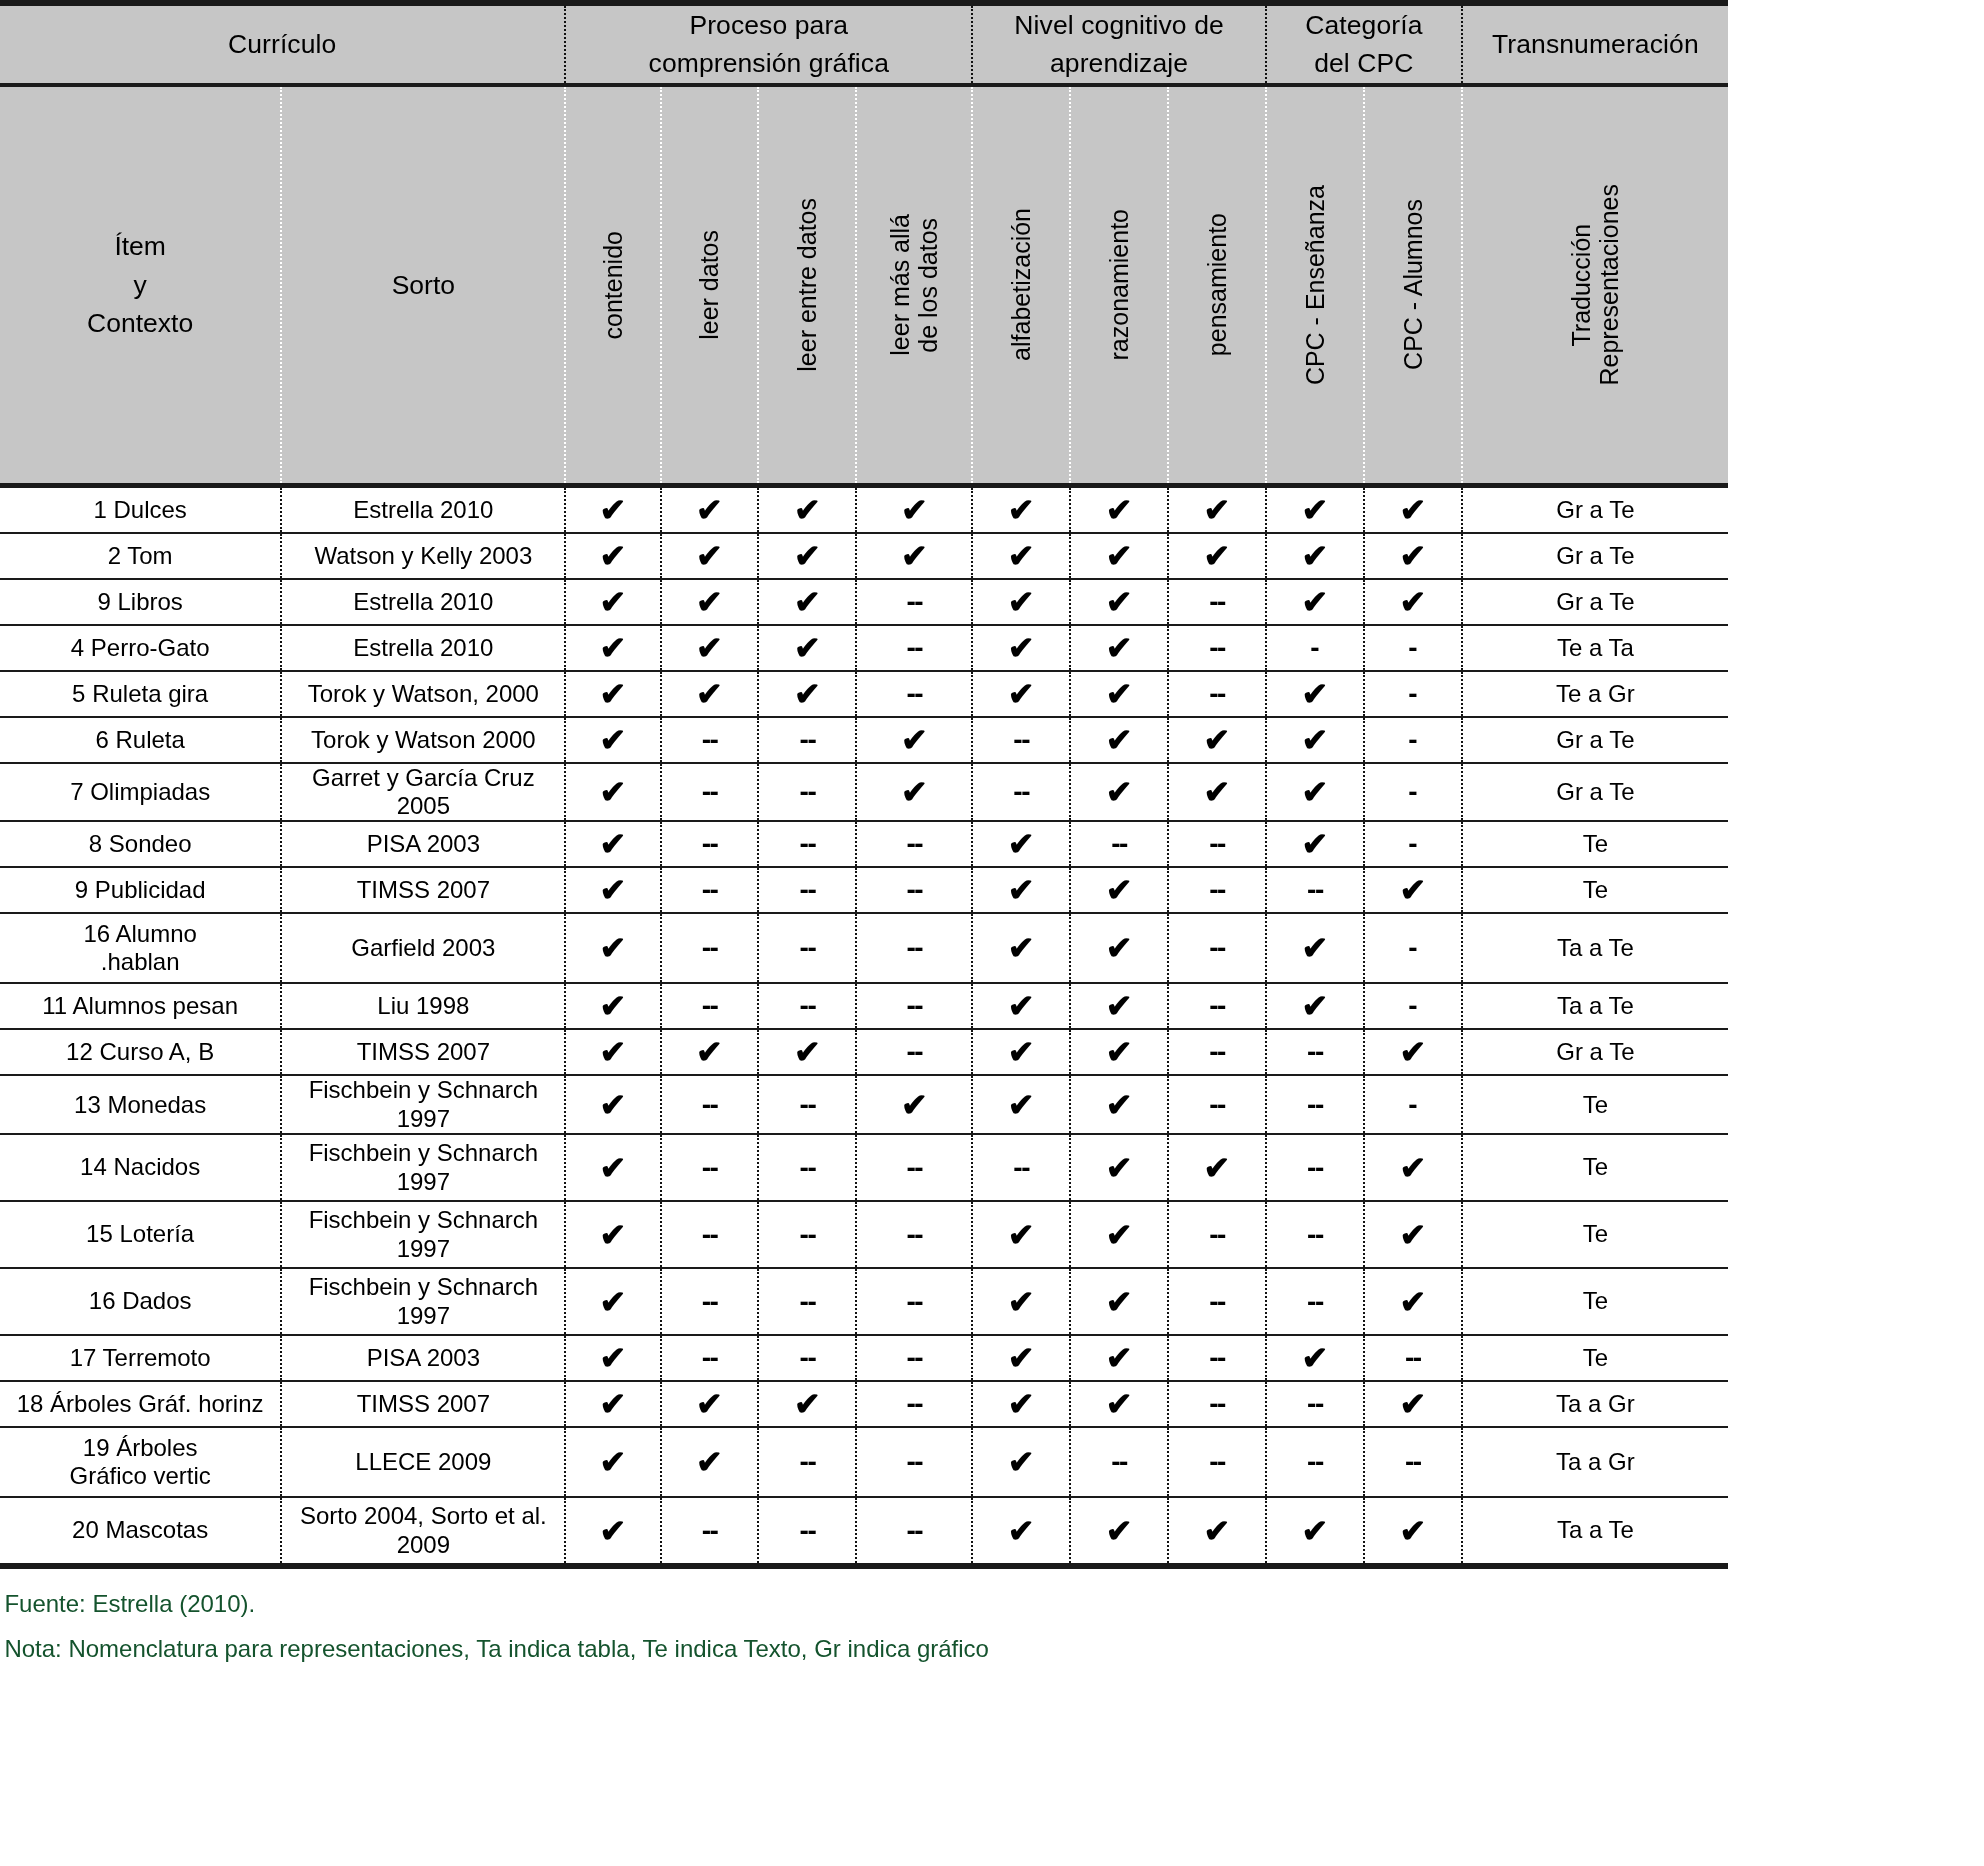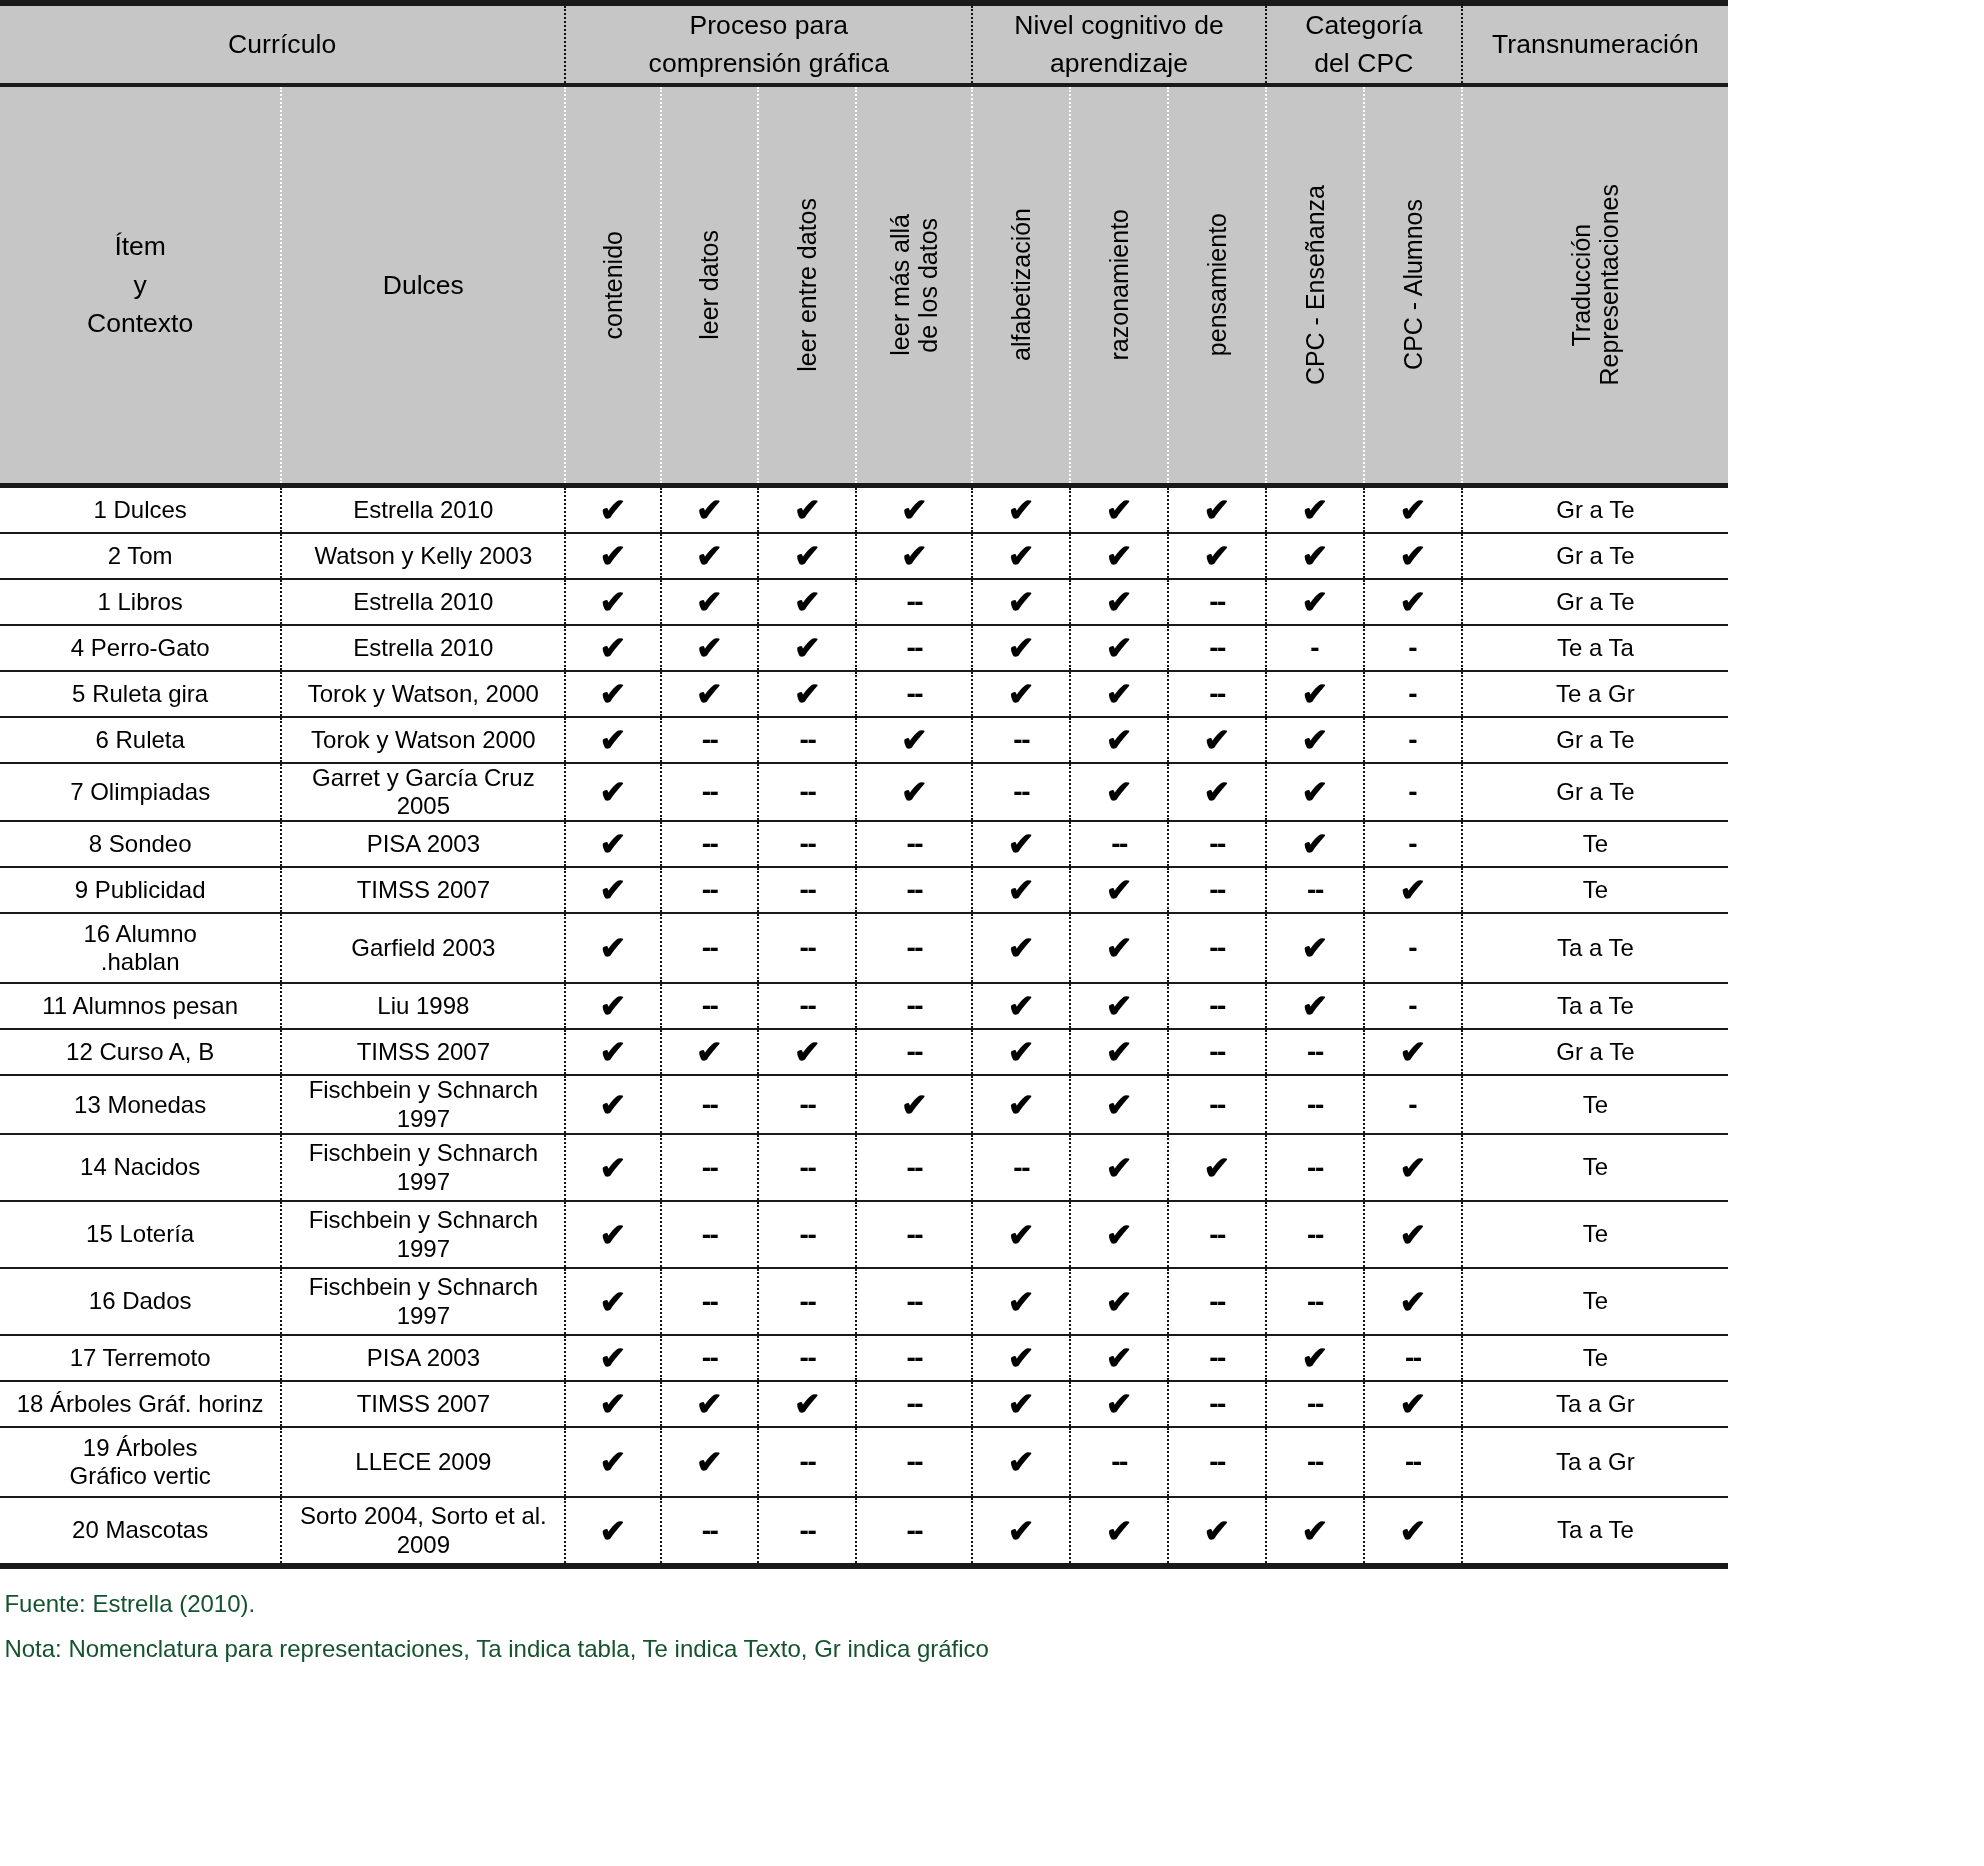--- a/index.html
+++ b/index.html
@@ -164,21 +164,21 @@
         </td>
       </tr>
 
       <tr class="hdr hdr-rot rule-mid">
         <td class="hdr">
           <span class="stack-lbl" style="white-space:pre-line">Ítem
 y
 Contexto</span>
         </td>
         <td class="hdr vsep-w">
-          <span class="stack-lbl">Dulces</span>
+          <span class="stack-lbl">Sorto</span>
         </td>
         <td class="hdr vsep-w">
           <div class="rotwrap">
               <span class="rot">contenido</span>
             </div>
         </td>
         <td class="hdr vsep-w">
           <div class="rotwrap">
               <span class="rot">leer datos</span>
             </div>
@@ -287,21 +287,21 @@
           </td>
           <td class="vsep">
             <span class="mark check">✔</span>
           </td>
           <td class="vsep">
             <span class="mark check">✔</span>
           </td>
           <td class="cell-trans vsep">Gr a Te</td>
         </tr>
         <tr class="drow">
-          <td class="cell-item" style="white-space: pre-line;">1 Libros</td>
+          <td class="cell-item" style="white-space: pre-line;">9 Libros</td>
           <td class="cell-author vsep" style="white-space: pre-line;">Estrella 2010</td>
           <td class="vsep">
             <span class="mark check">✔</span>
           </td>
           <td class="vsep">
             <span class="mark check">✔</span>
           </td>
           <td class="vsep">
             <span class="mark check">✔</span>
           </td>

